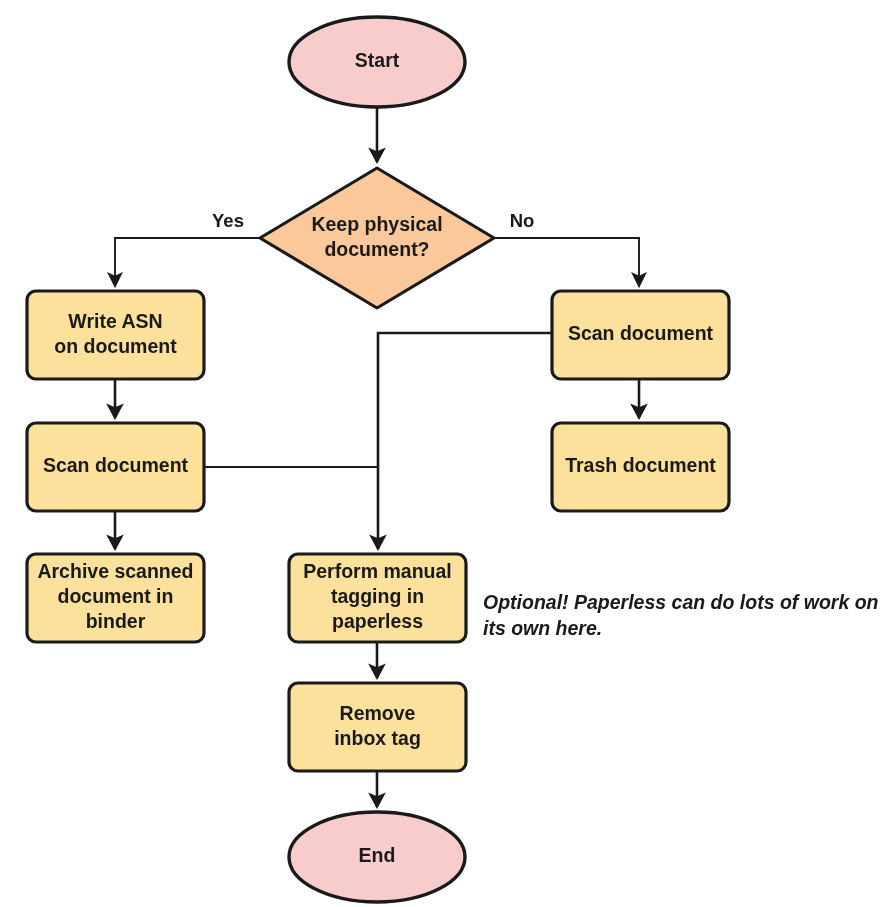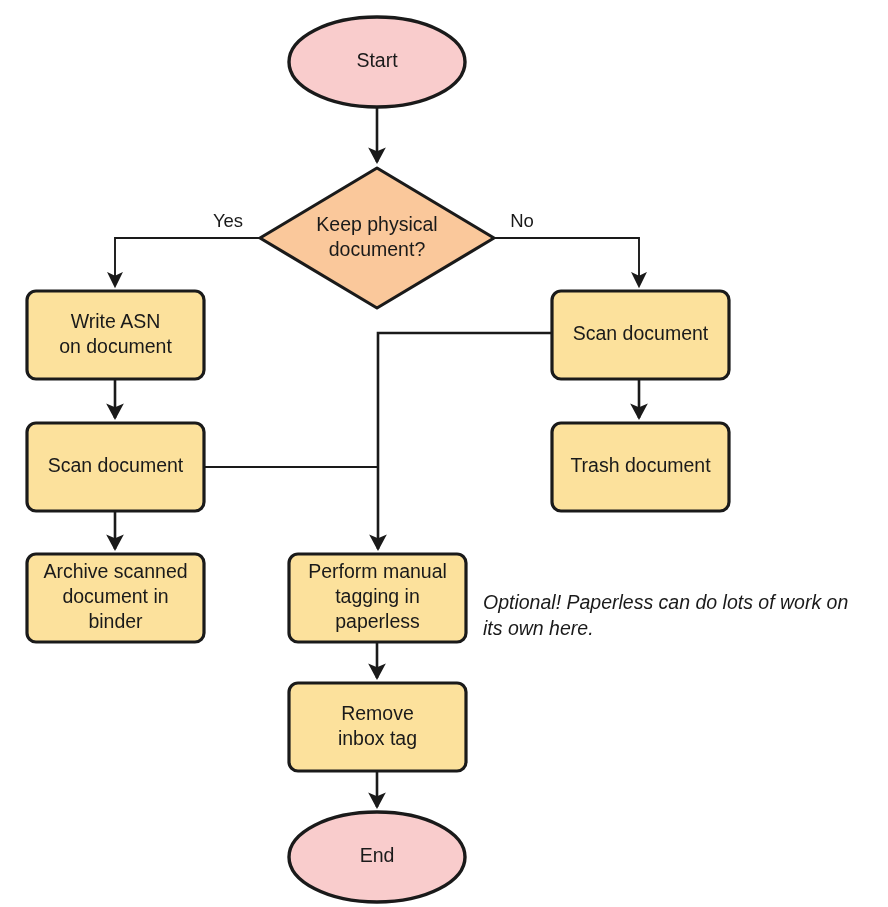--- a/index.html
+++ b/index.html
@@ -10,20 +10,21 @@
   body {
     width: 888px;
     height: 907px;
     font-family: "Liberation Sans", sans-serif;
     overflow: hidden;
   }
   #flowchart-root {
     position: relative;
     width: 888px;
     height: 907px;
+    font-weight: bold;
   }
   svg#flow-svg {
     display: block;
     width: 888px;
     height: 907px;
   }
   .node-shape {
     stroke: #1a1a1a;
     stroke-width: 3.2;
     stroke-linejoin: round;

